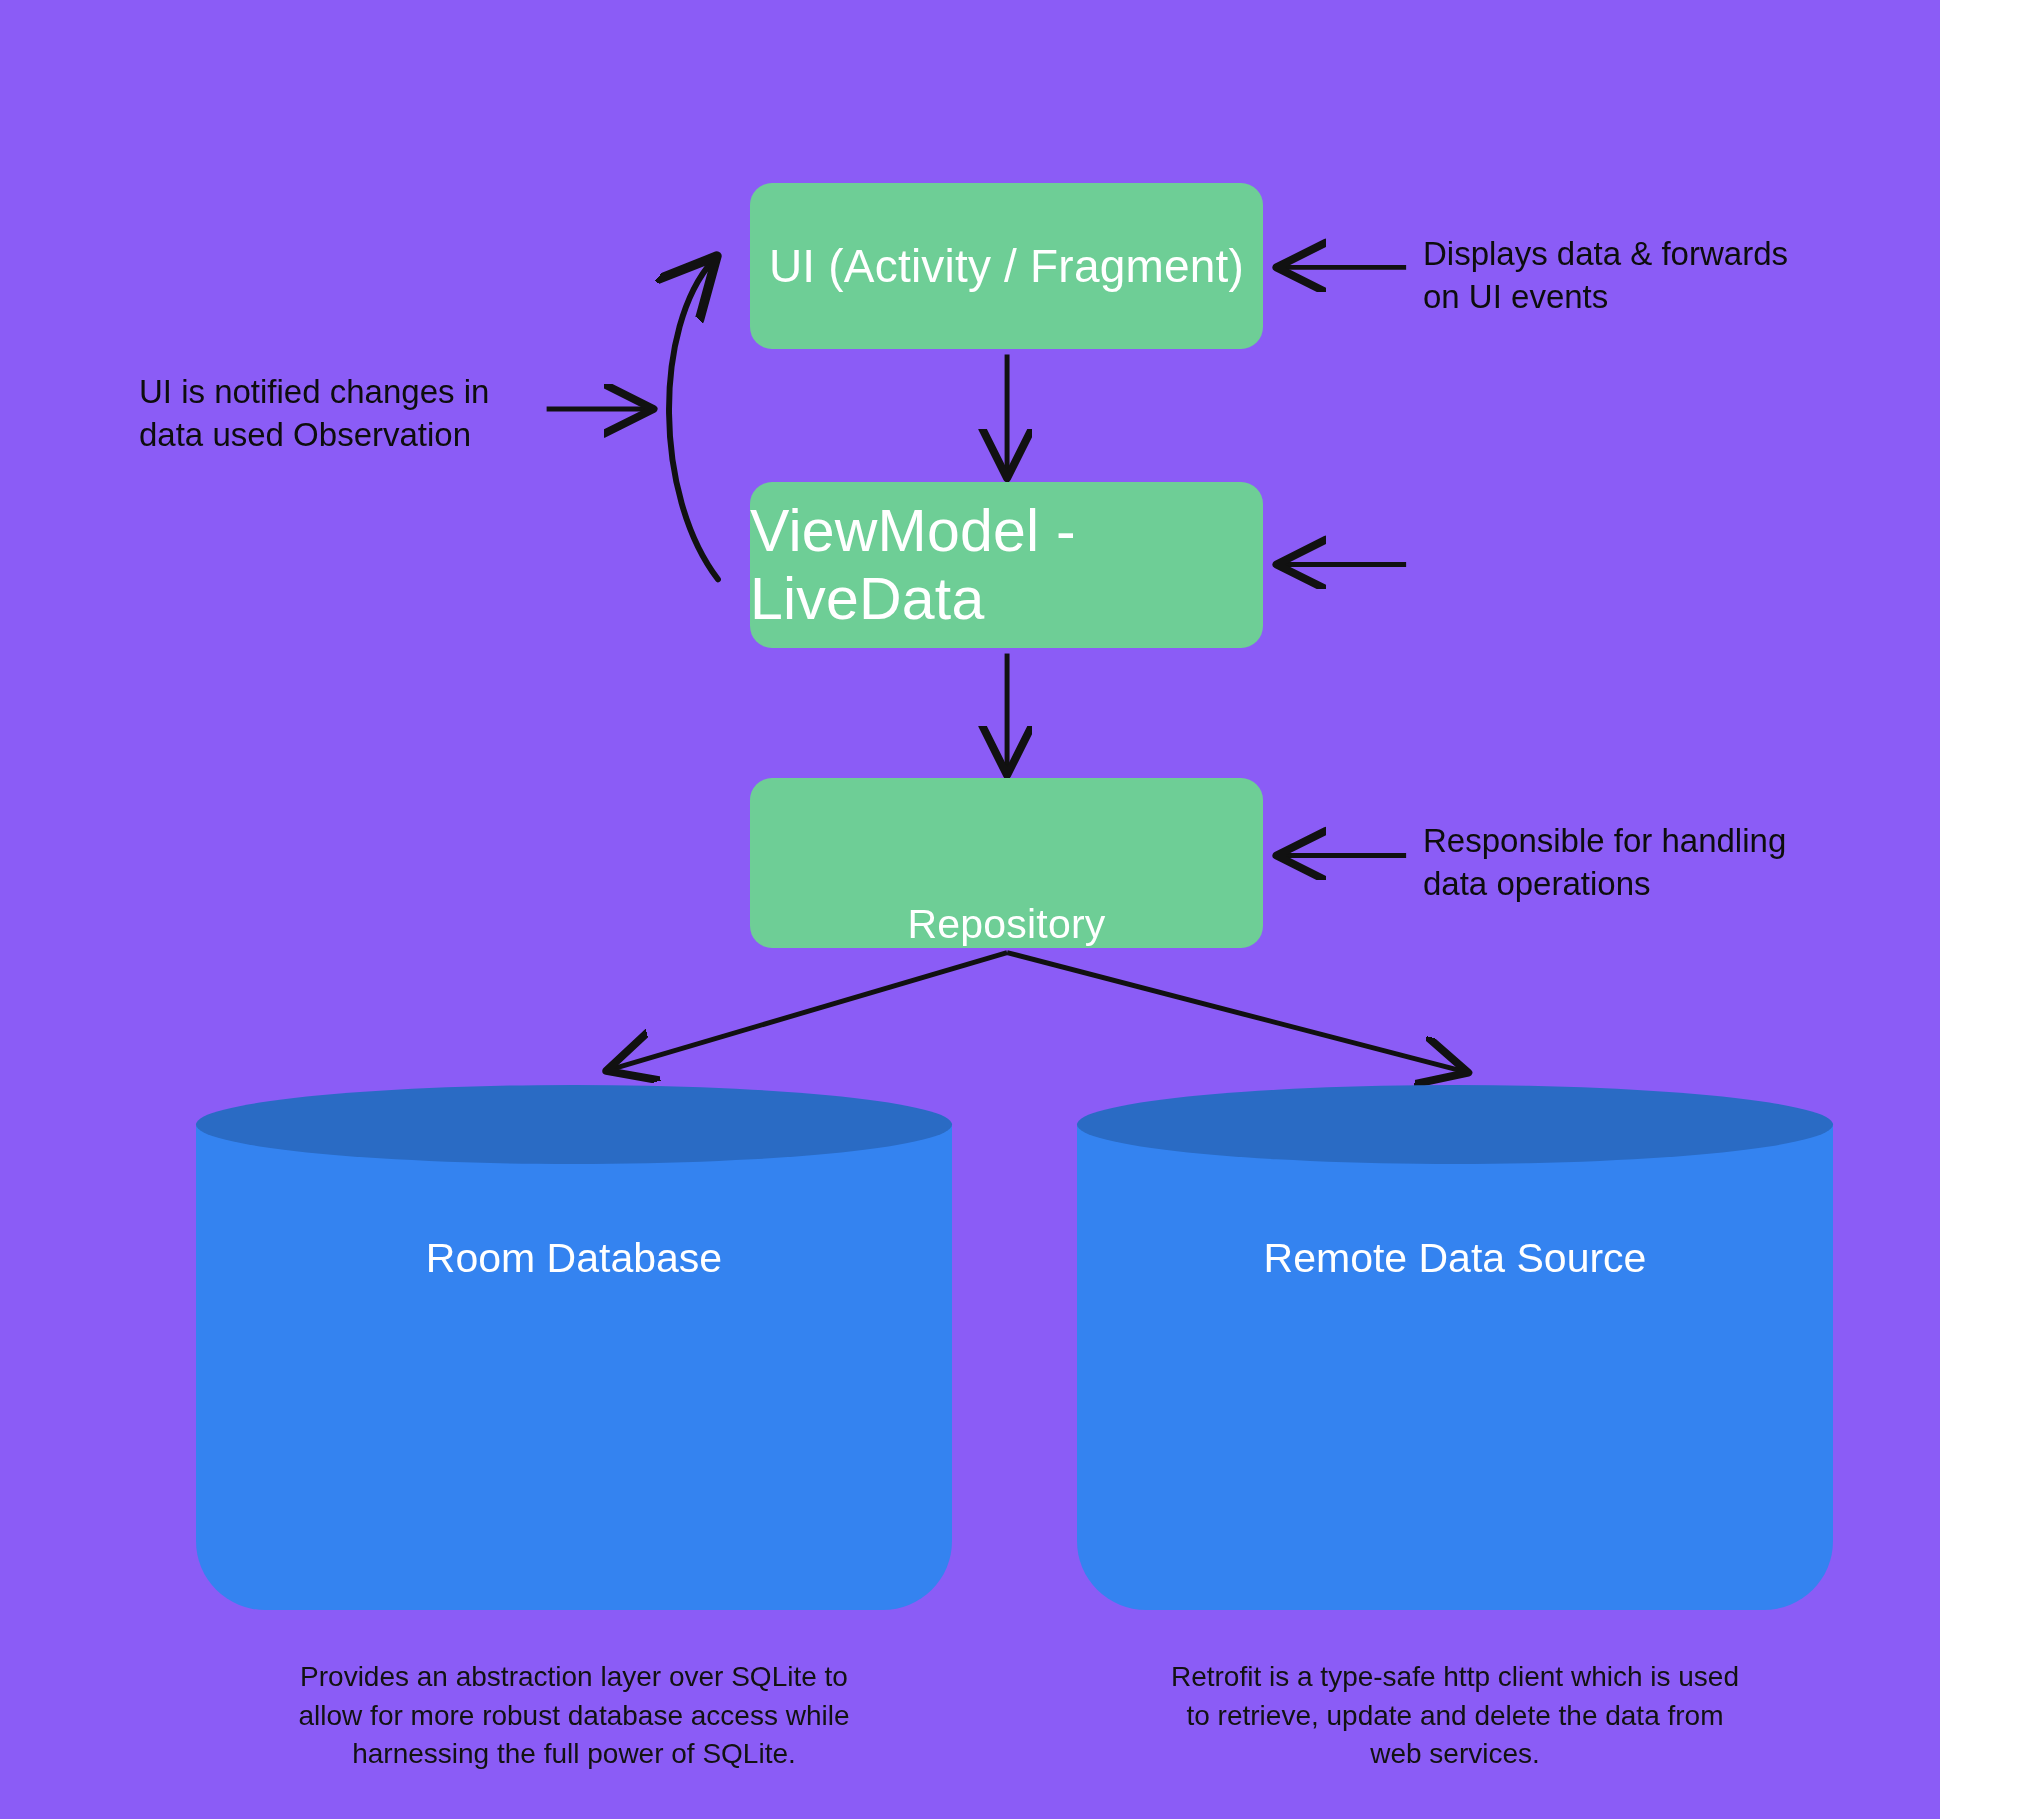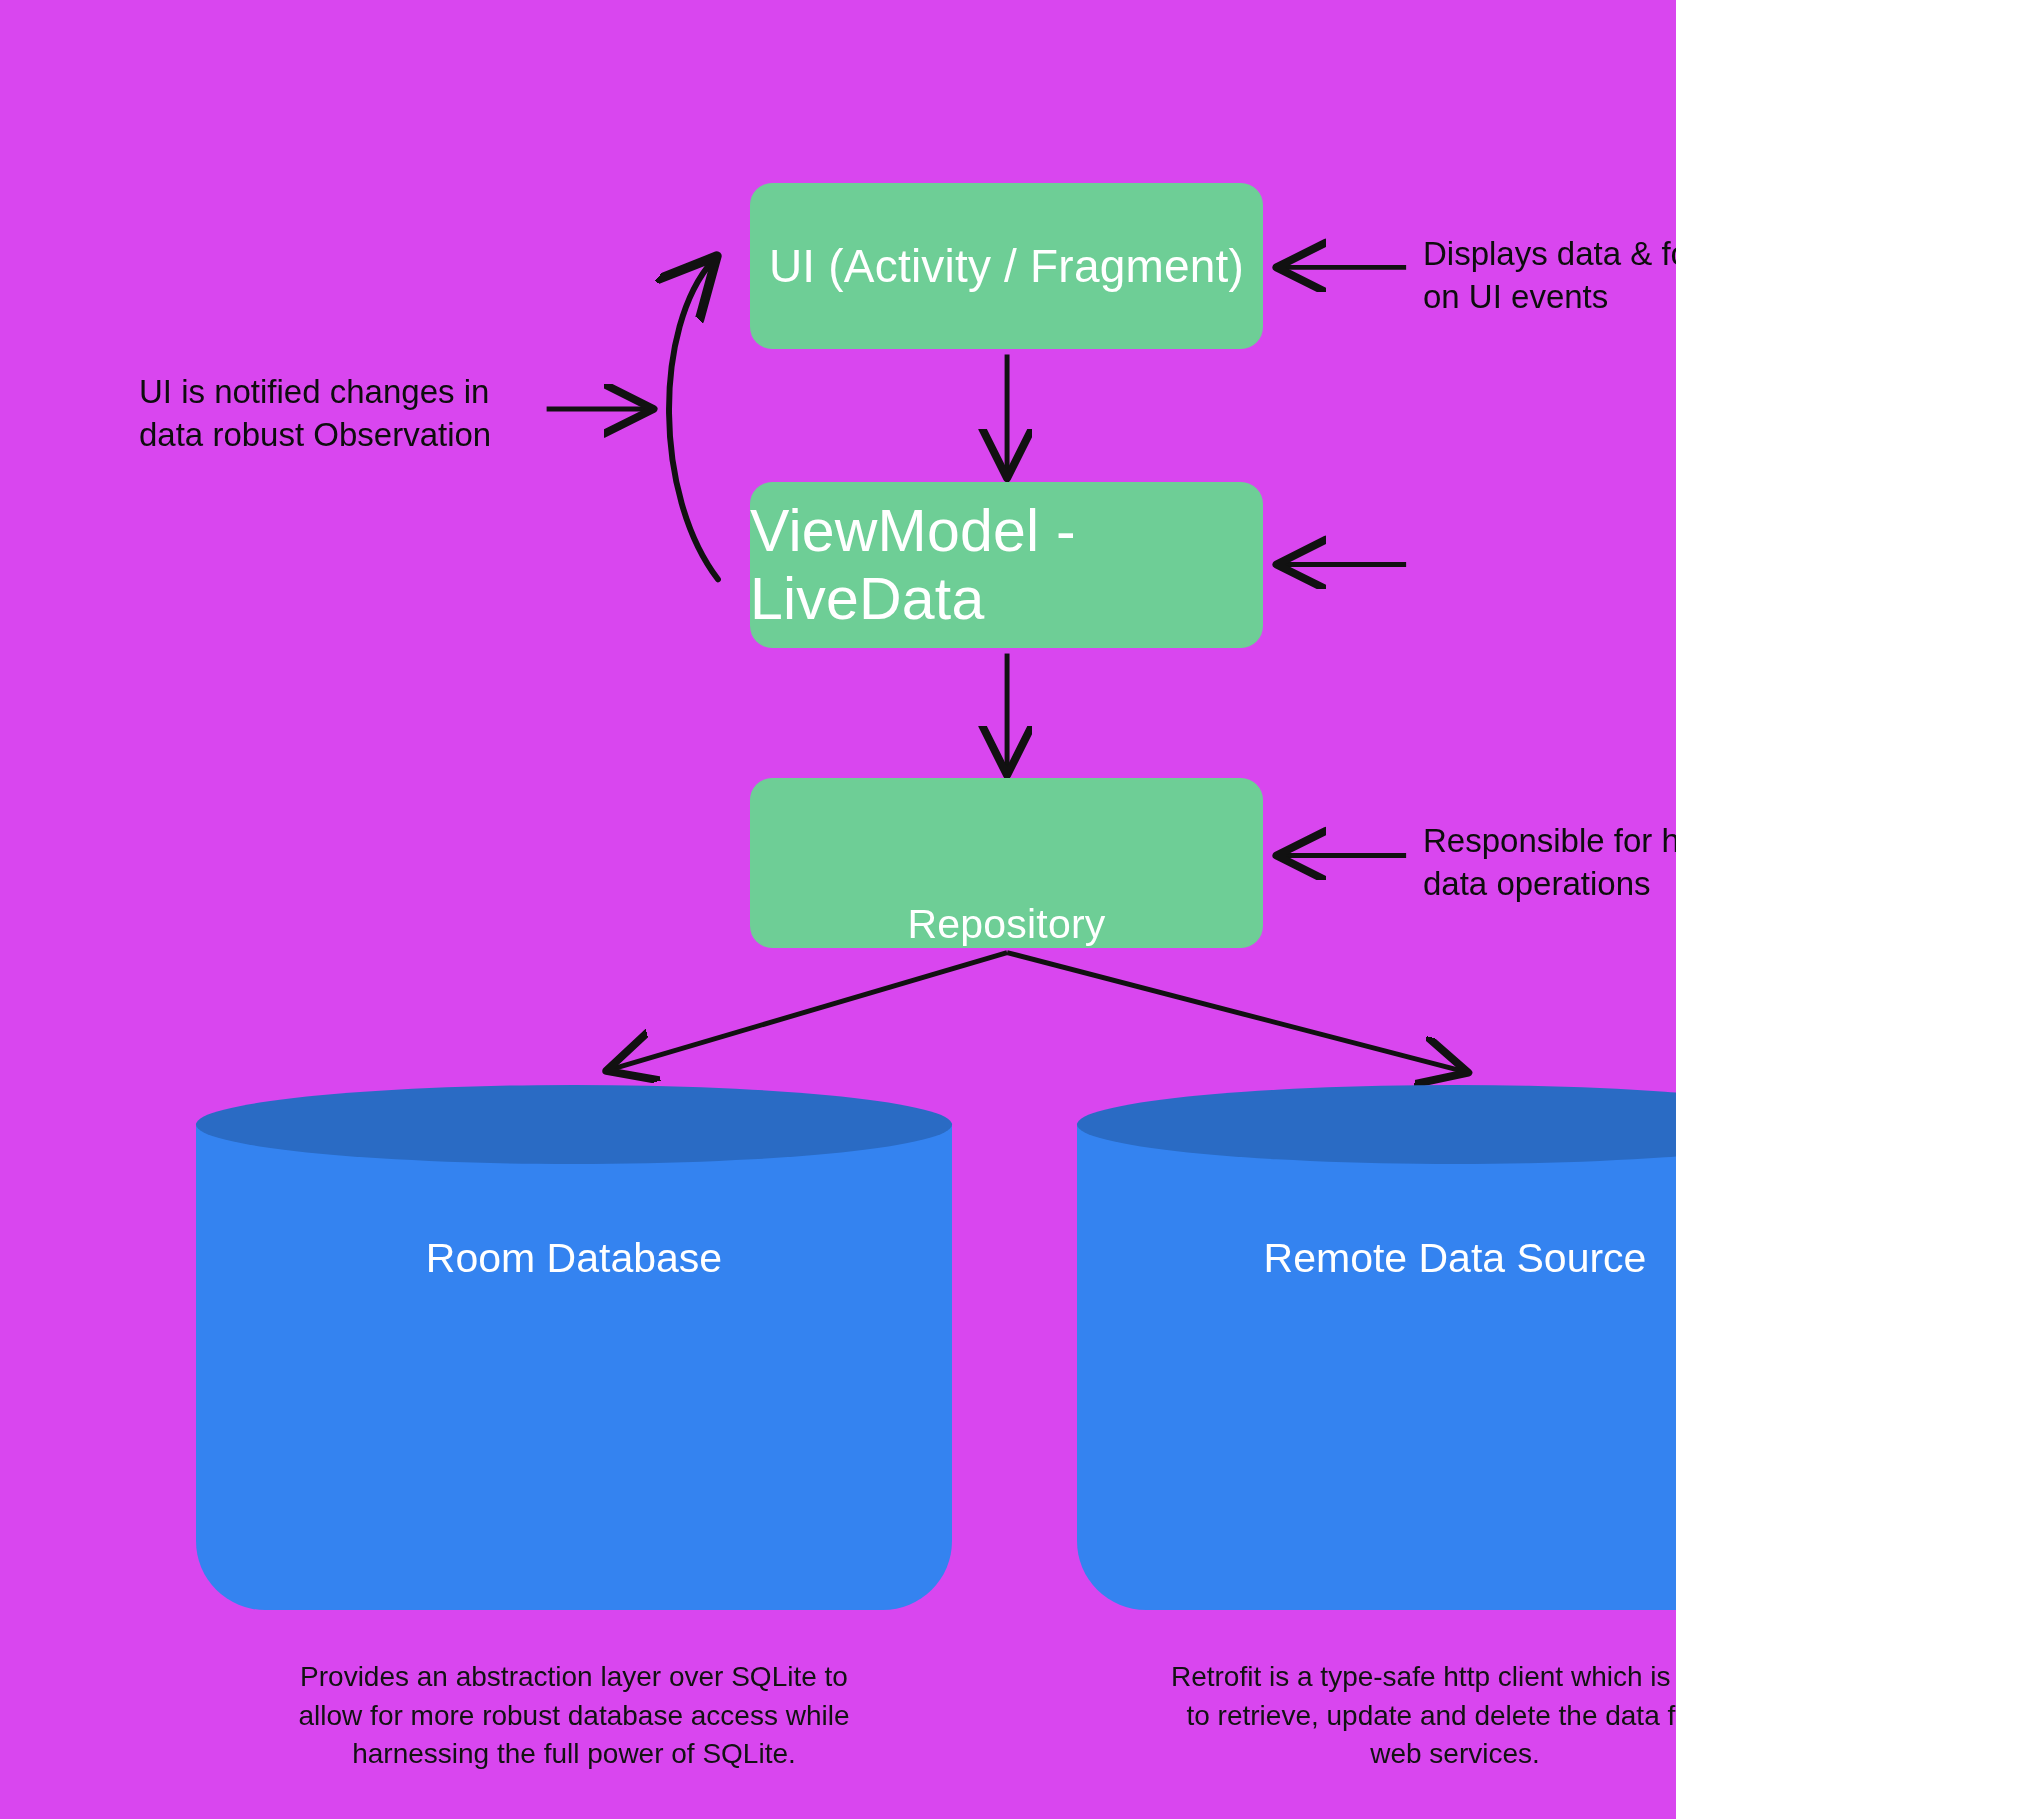--- a/index.html
+++ b/index.html
@@ -6,23 +6,23 @@
     margin: 0;
     padding: 0;
     background: #ffffff;
   }
   body {
     font-family: "Liberation Sans", sans-serif;
     -webkit-font-smoothing: antialiased;
   }
   #canvas {
     position: relative;
-    width: 1676px;
+    width: 1940px;
     height: 1820px;
-    background: #d946ef;
+    background: #8b5cf6;
     overflow: hidden;
   }
 
   
   #arrow-layer {
     position: absolute;
     left: 0; top: 0;
     width: 2028px;
     height: 1820px;
     pointer-events: none;
@@ -150,21 +150,21 @@
 
   <div class="green-box" id="box-repository">
     <span>Repository</span>
   </div>
 
   <div class="annotation" id="ann-ui">Displays data &amp; forwards
 on UI events</div>
   <div class="annotation" id="ann-repository">Responsible for handling
 data operations</div>
   <div class="annotation" id="ann-observation">UI is notified changes in
-data robust Observation</div>
+data used Observation</div>
 
   <div class="cylinder" id="cyl-room">
     <div class="cyl-body"></div>
     <div class="cyl-top"></div>
     <div class="cyl-title">Room Database</div>
 
   </div>
 
   <div class="cylinder" id="cyl-remote">
     <div class="cyl-body"></div>

